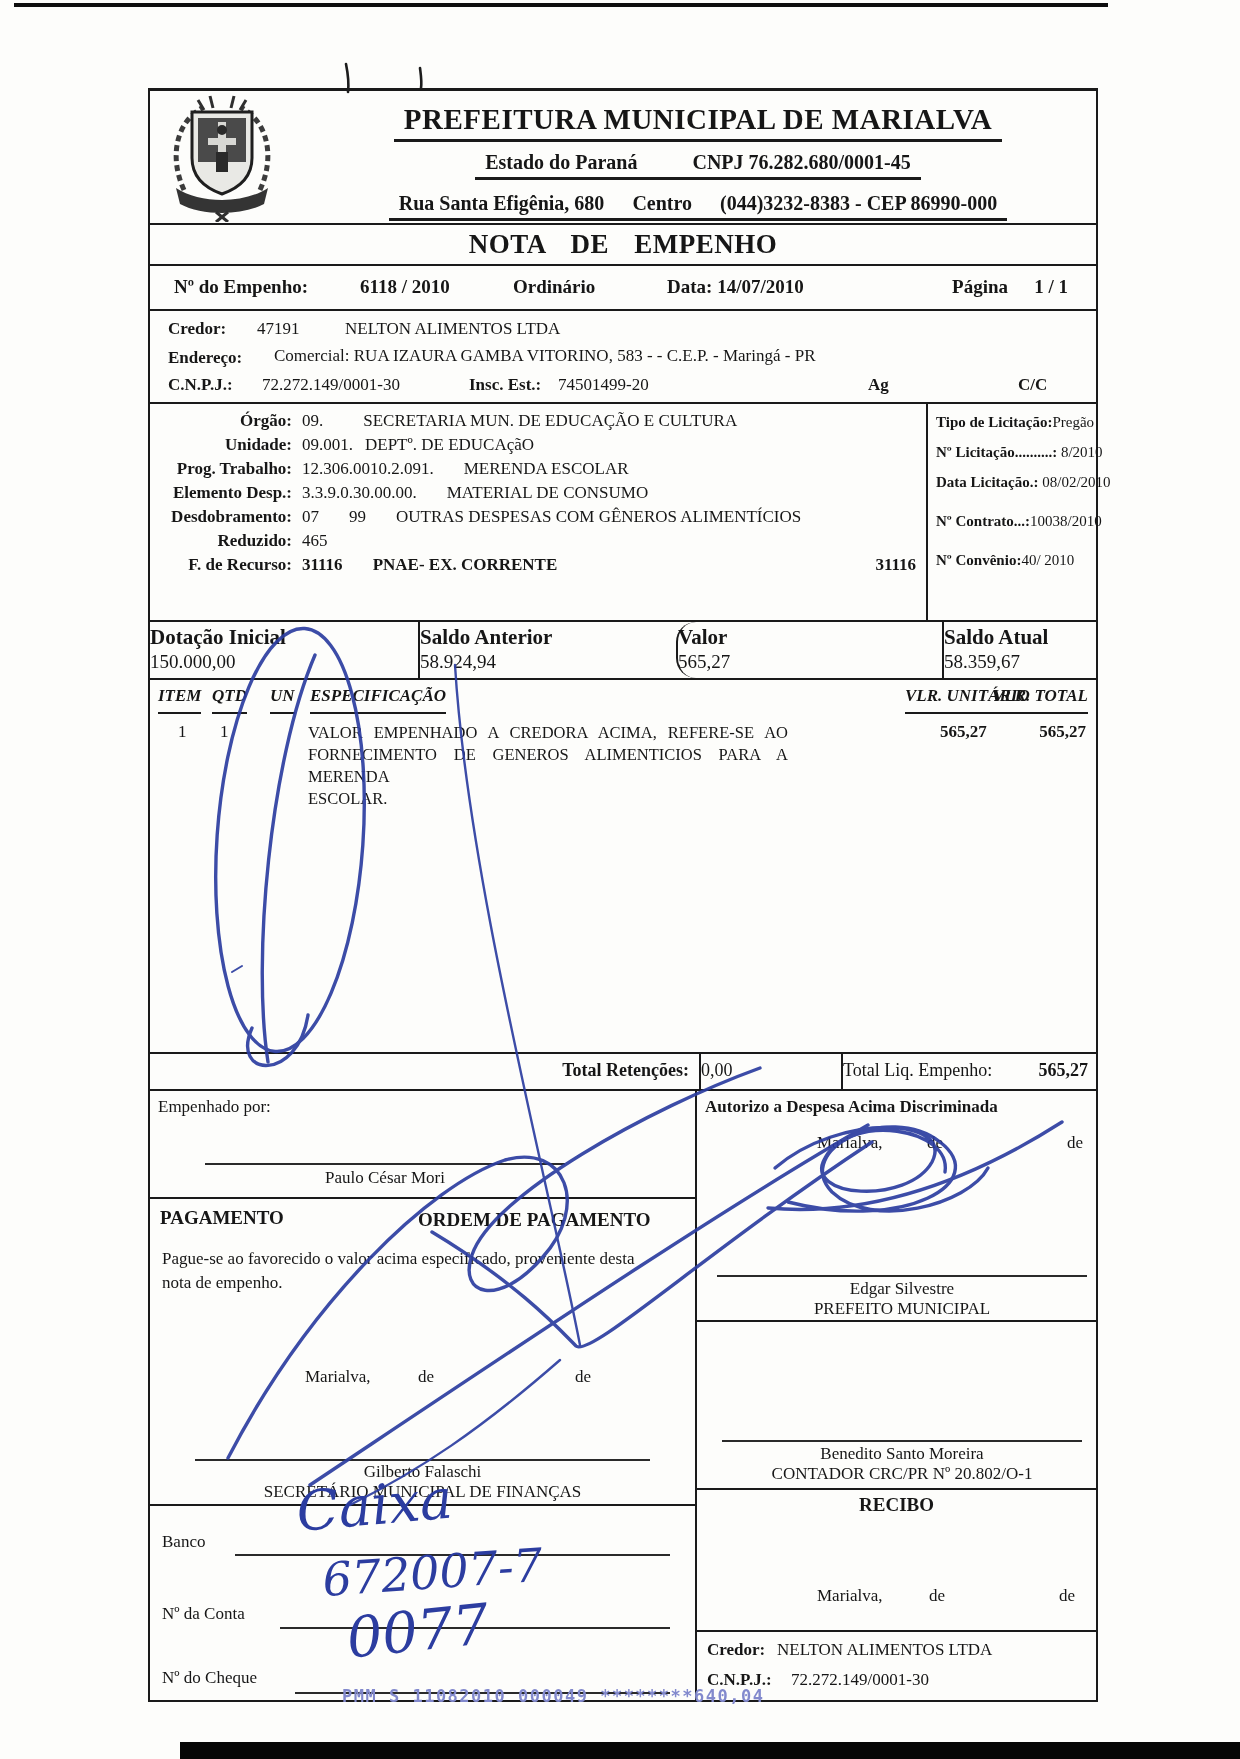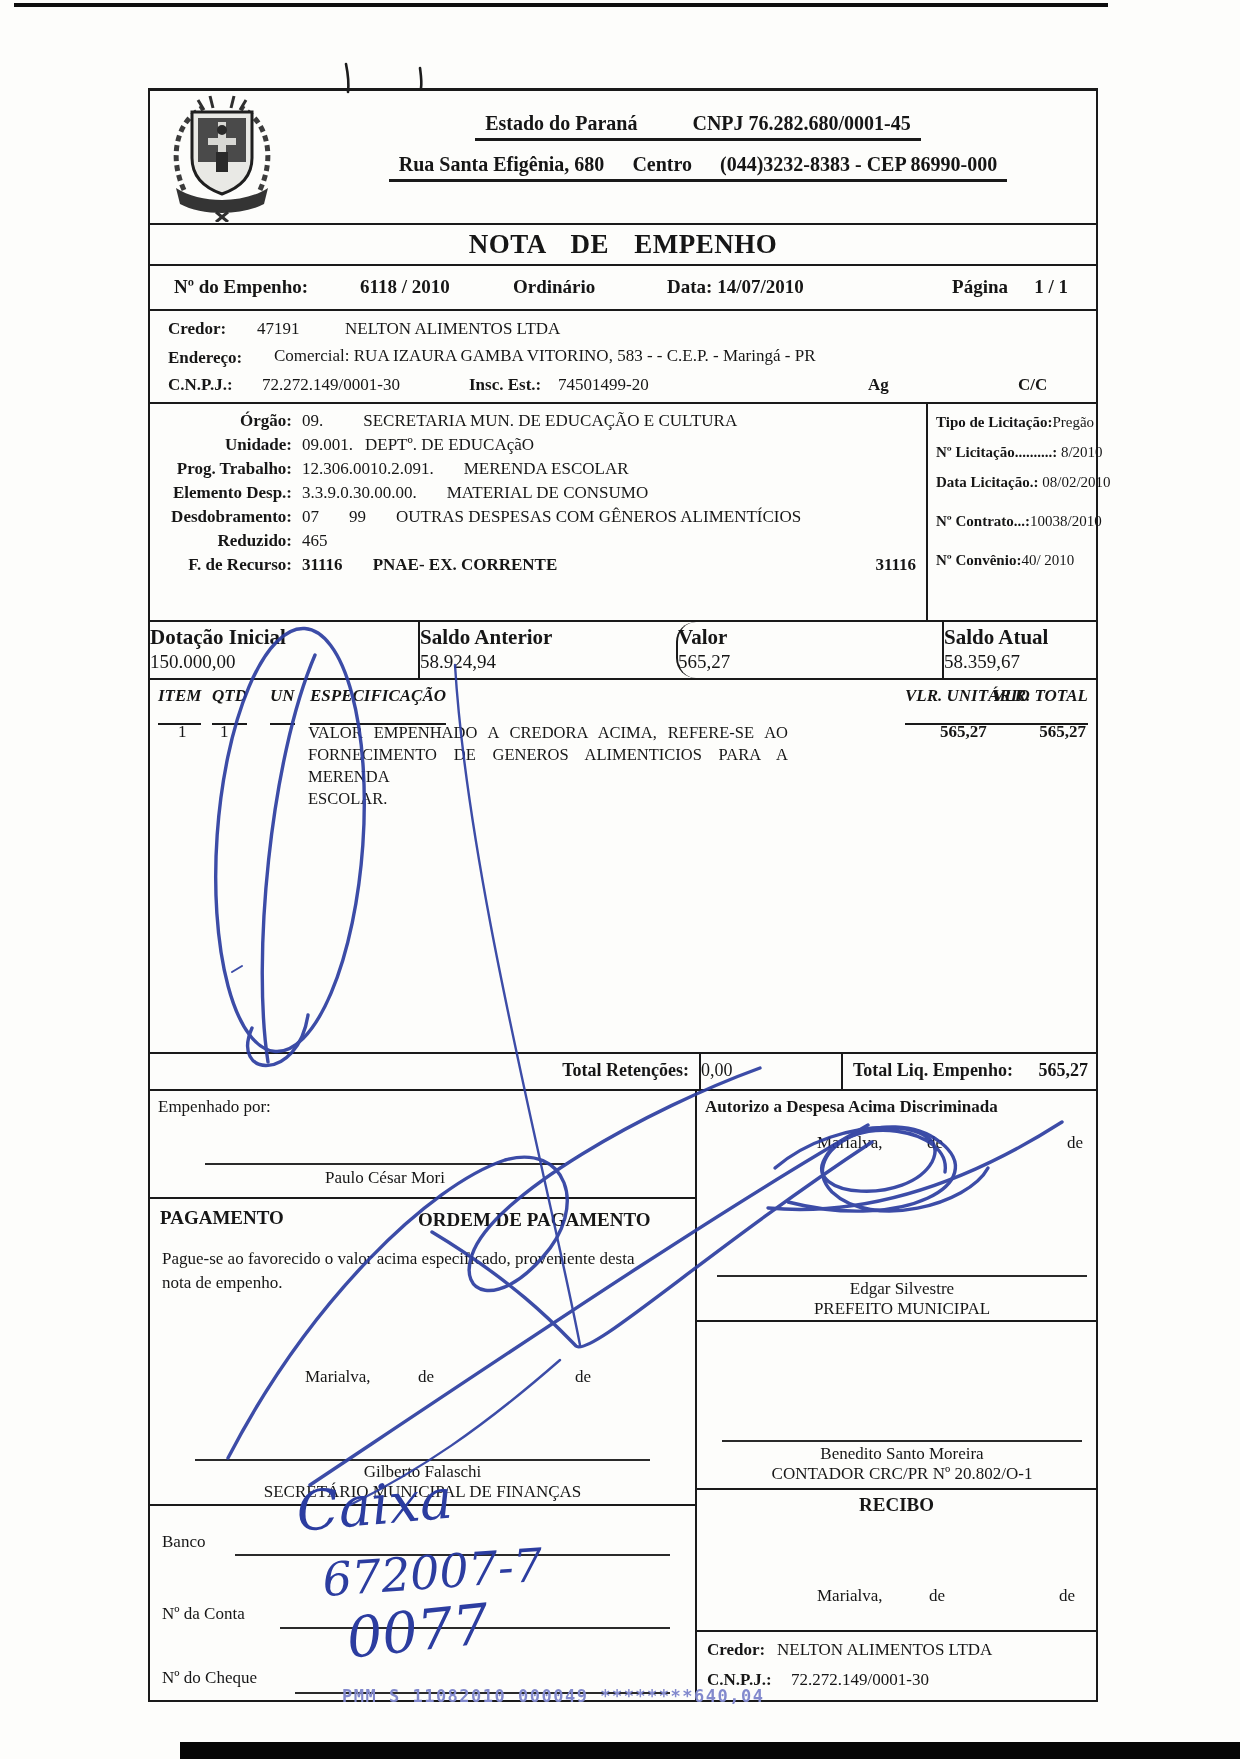--- a/index.html
+++ b/index.html
@@ -56,31 +56,31 @@
   
   .amounts-box { height:58px; display:flex; text-align:left; }
   .acell { padding-top:3px; }
   .acell + .acell { border-left:2.5px solid #1a1a1a; }
   .acell .alab { font-size:21px; font-weight:bold; line-height:25px; }
   .acell .aval { font-size:19px; line-height:23px; }
   .ac0 { width:268px; } .ac1 { width:258px; } .ac2 { width:266px;border-radius:20px; } .ac3 { flex:1; }
 
   
   .items-box { height:374px; font-size:17px; }
-  .ih { font-weight:bold; font-style:italic; border-bottom:2px solid #1a1a1a; padding-bottom:17px; top:6px; }
+  .ih { font-weight:bold; font-style:italic; border-bottom:2px solid #1a1a1a; padding-bottom:6px; top:6px; }
   .item-espec { position:absolute; left:158px; top:42px; width:480px; font-size:16.5px; line-height:22px; white-space:normal; }
   .jline { text-align:justify; text-align-last:justify; }
   .lline { text-align:left; }
 
   
   .totals-box { height:37px; display:flex; font-size:18px; align-items:center; }
   .tc1 { width:549px; text-align:right; padding-right:10px; font-weight:bold; align-self:stretch; line-height:33px; }
   .tc2 { width:142px; border-left:2.5px solid #1a1a1a; text-align:left; padding-right:12px; align-self:stretch; line-height:33px; }
   .tc3 { flex:1; border-left:2.5px solid #1a1a1a; display:flex; align-self:stretch; line-height:33px; }
-  .tc3 .lab { font-weight:bold; padding-left:10px; }
+  .tc3 .lab { font-weight:normal; }
   .tc3 .val { margin-left:auto; padding-right:8px; }
 
   
   .sig-box { height:611px; display:flex; font-size:17px; }
   .sig-left { width:547px; border-right:2.5px solid #1a1a1a; }
   .sig-right { flex:1; }
   .sbox { position:relative; border-bottom:2.5px solid #1a1a1a; }
   .lb1 { height:108px; } .lb2 { height:307px; } .lb3 { height:196px; border-bottom:0; }
   .rb1 { height:231px; } .rb2 { height:168px; } .rb3 { height:212px; border-bottom:0; }
   .sline { position:absolute; border-bottom:2.5px solid #2a2a2a; height:0; }
@@ -112,20 +112,21 @@
         <path d="M34 18 h60 v46 c0 20 -13 30 -30 36 c-17 -6 -30 -16 -30 -36 z" fill="#e9e9e5" stroke="#1f1f1f" stroke-width="3"></path>
         <rect x="40" y="24" width="48" height="44" fill="#4a4a4a"></rect>
         <rect x="60" y="28" width="8" height="44" fill="#d8d8d4"></rect>
         <rect x="50" y="44" width="28" height="7" fill="#d8d8d4"></rect>
         <rect x="58" y="58" width="12" height="20" fill="#2a2a2a"></rect>
         <circle cx="64" cy="36" r="5" fill="#2a2a2a"></circle>
         <path d="M18 94 C42 110 86 110 110 94 L106 110 C84 122 44 122 22 110 z" fill="#343434"></path>
         <path d="M58 118 l12 10 M70 118 l-12 10" stroke="#2f2f2f" stroke-width="3"></path>
       </svg>
       <div class="head-lines">
+        <div class="h1"><span class="uline">PREFEITURA MUNICIPAL DE MARIALVA</span></div>
         <div class="h2"><span class="uline"><span>Estado do Paraná</span><span class="gsp55"></span><span>CNPJ 76.282.680/0001-45</span></span></div>
         <div class="h3"><span class="uline"><span>Rua Santa Efigênia, 680</span><span class="gsp28"></span><span>Centro</span><span class="gsp28"></span><span>(044)3232-8383 - CEP 86990-000</span></span></div>
       </div>
     </div>
 
     <div class="box title-box">
       <span>NOTA DE EMPENHO</span>
     </div>
 
     <div class="box empenho-box">

